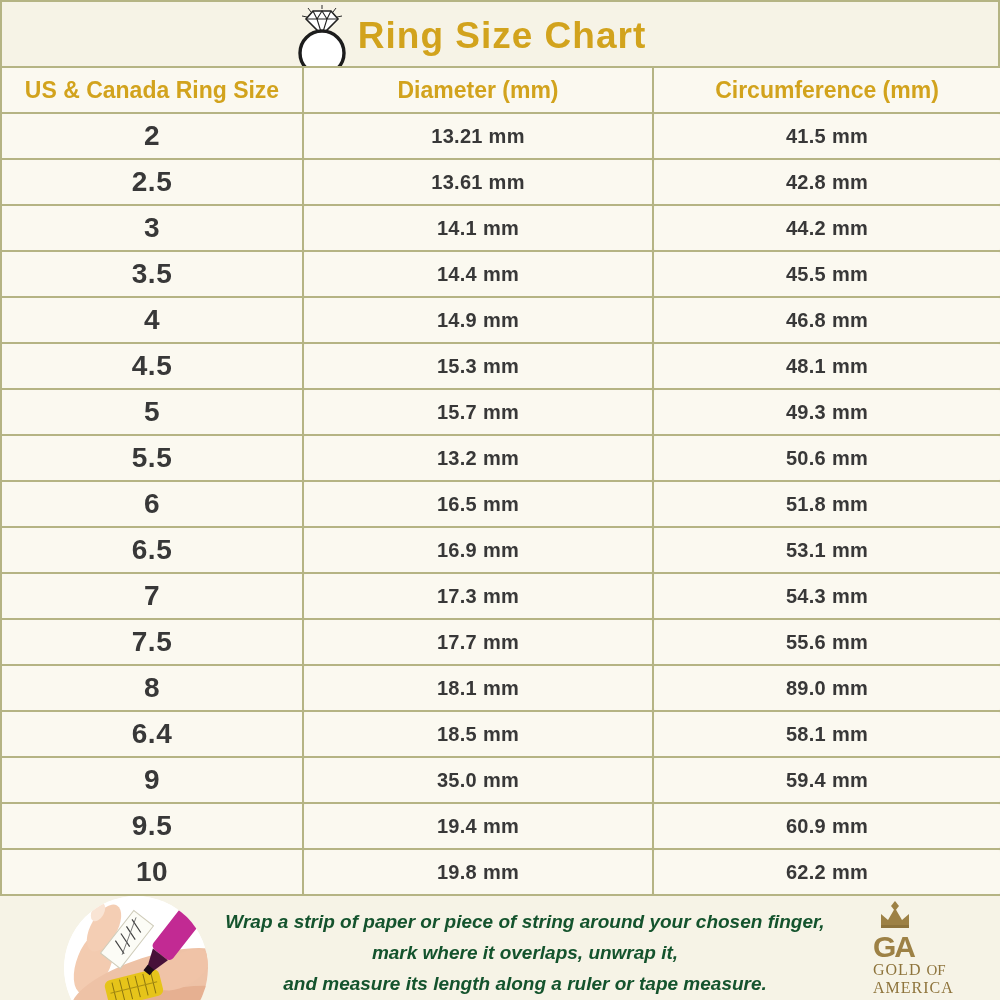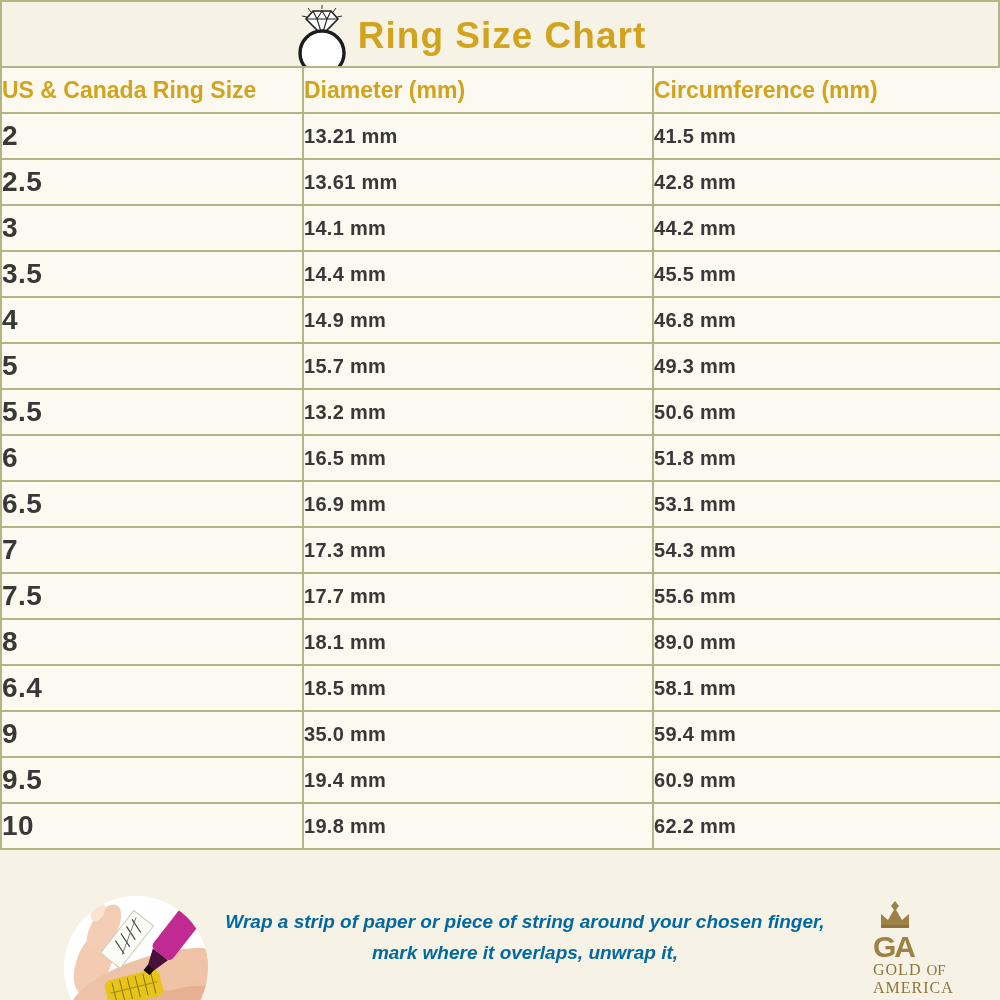--- a/index.html
+++ b/index.html
@@ -19,35 +19,35 @@
     color:#d2a31d; letter-spacing:1px;
   }
   .ring-icon-wrap { position:absolute; left:294px; top:2px; width:52px; height:74px; }
   
   table.size-table {
     position:absolute; top:66px; left:0; width:1000px;
     border-collapse:collapse; table-layout:fixed;
   }
   .size-table th, .size-table td {
     box-sizing:border-box; border:2.5px solid #b5b484;
-    background:#fbf9f0; text-align:left; padding:0;margin-left:16px;
+    background:#fbf9f0; text-align:center; padding:0;margin-left:16px;
   }
   .size-table th { height:46px; font-size:23px; font-weight:bold; color:#d2a31d; }
   .size-table td { height:46px; font-weight:bold; color:#383838; }
   td.size-col { font-size:28px; letter-spacing:0.5px; }
   td.mm-col   { font-size:20px; letter-spacing:0.3px;border-radius:6px; }
   
   .hand-photo {
     position:absolute; left:64px; top:896px; width:144px; height:144px;
     border-radius:50%; overflow:hidden; background:#ffffff;
   }
   .instructions {
     position:absolute; left:205px; top:906px; width:640px;
     text-align:center; font-size:19px; font-style:italic; font-weight:bold;
-    color:#0369a1; line-height:31px;
+    color:#14532d; line-height:31px;
   }
   .logo {
     position:absolute; left:873px; top:901px; width:124px;
     color:#9d8145;
   }
   .logo-monogram {
     font-size:30px; font-weight:bold; letter-spacing:-2px;
     line-height:28px; color:#9d8145;
   }
   .logo-name {
@@ -109,20 +109,25 @@
           <td class="size-col">3.5</td>
           <td class="mm-col">14.4 mm</td>
           <td class="mm-col">45.5 mm</td>
         </tr>
         <tr>
           <td class="size-col">4</td>
           <td class="mm-col">14.9 mm</td>
           <td class="mm-col">46.8 mm</td>
         </tr>
         <tr>
+          <td class="size-col">4.5</td>
+          <td class="mm-col">15.3 mm</td>
+          <td class="mm-col">48.1 mm</td>
+        </tr>
+        <tr>
           <td class="size-col">5</td>
           <td class="mm-col">15.7 mm</td>
           <td class="mm-col">49.3 mm</td>
         </tr>
         <tr>
           <td class="size-col">5.5</td>
           <td class="mm-col">13.2 mm</td>
           <td class="mm-col">50.6 mm</td>
         </tr>
         <tr>
@@ -200,20 +205,21 @@
         <rect x="84" y="-8" width="25" height="66" rx="5" fill="#c22a93"></rect>
         <polygon points="87,58 106,58 101,76 94,76" fill="#471139"></polygon>
         <rect x="93" y="74" width="8" height="7" fill="#1c0b18"></rect>
       </g>
     </svg>
   </div>
 
   <div class="instructions">
     <div>Wrap a strip of paper or piece of string around your chosen finger,</div>
     <div>mark where it overlaps, unwrap it,</div>
+    <div>and measure its length along a ruler or tape measure.</div>
   </div>
 
   <div class="logo">
     <div>
       <svg width="44" height="28" viewBox="0 0 44 28">
         <polygon points="22,0 26,5 22,10 18,5" fill="#9d8145"></polygon>
         <path d="M8,27 L8,13 L15,19 L22,7 L29,19 L36,13 L36,27 Z" fill="#9d8145"></path>
         <rect x="8" y="24" width="28" height="3" fill="#8e743c"></rect>
       </svg>
     </div>

